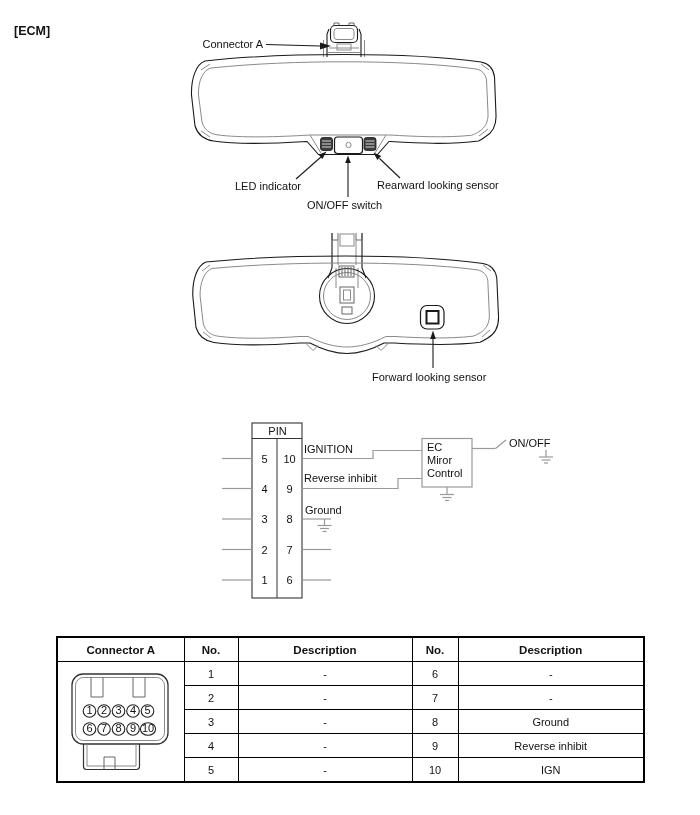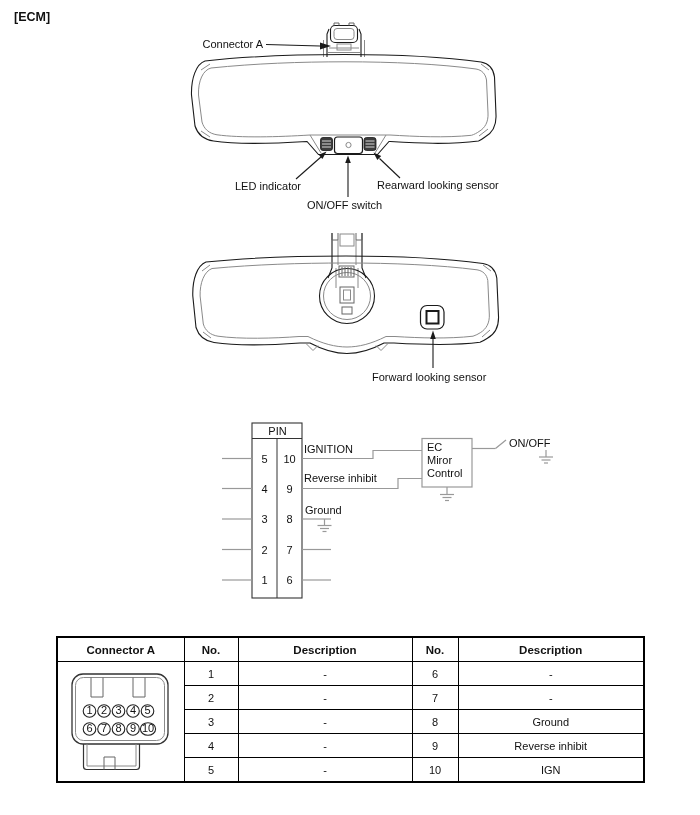--- a/index.html
+++ b/index.html
@@ -1,18 +1,18 @@
 <!DOCTYPE html>
 <html><head>
 <meta charset="utf-8">
 <style>
   html,body{margin:0;padding:0;background:#fff;}
   .page{position:relative;width:700px;height:815px;background:#ffffff;overflow:hidden;
         font-family:"Liberation Sans",sans-serif;color:#111;}
-  .page-title{position:absolute;left:14px;top:10px;font-size:12.5px;font-weight:bold;}
+  .page-title{position:absolute;left:14px;top:24px;font-size:12.5px;font-weight:bold;}
   svg.canvas{position:absolute;left:0;top:0;}
   svg text{font-family:"Liberation Sans",sans-serif;font-size:11px;fill:#111;}
   .t-mid{text-anchor:middle;}
   .t-end{text-anchor:end;}
   .ln-b{stroke:#1a1a1a;stroke-width:1.1;fill:none;}
   .ln-b2{stroke:#1a1a1a;stroke-width:1.2;fill:#fff;}
   .ln-g{stroke:#8a8a8a;stroke-width:1;fill:none;}
   .ln-g2{stroke:#666;stroke-width:1;fill:none;}
   .wire{stroke:#999;stroke-width:1.2;fill:none;}
   .arrow{stroke:#1a1a1a;stroke-width:1.1;}

